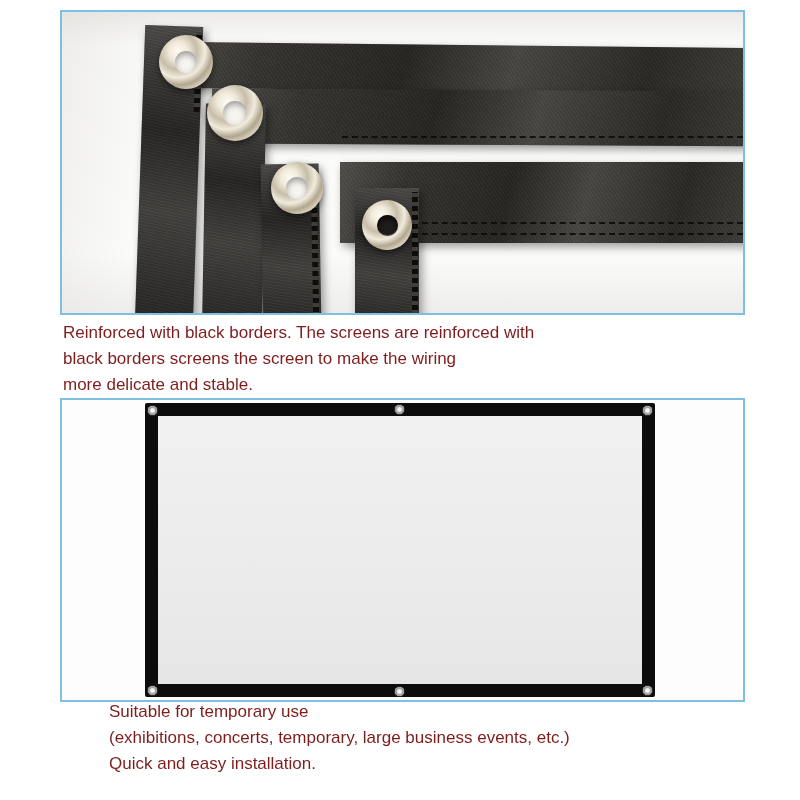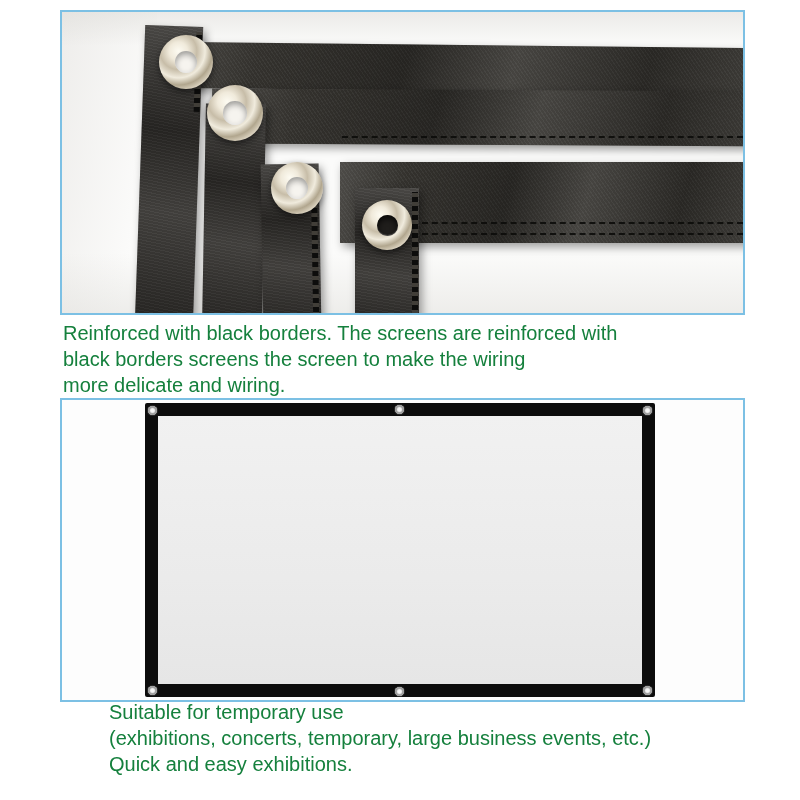--- a/index.html
+++ b/index.html
@@ -60,22 +60,22 @@
 
   
   #screen-frame { position:absolute; left:83px; top:3px; width:510px; height:294px;
     background:#0c0c0c; border-radius:2px; z-index:2; }
   #screen-surface { position:absolute; left:13px; top:13px; right:13px; bottom:13px;
     background:linear-gradient(180deg,#f1f1f1 0%, #ebebeb 60%, #e6e6e6 100%); }
   .eyelet { position:absolute; width:9px; height:9px; border-radius:50%;
     background:#f6f6f6; box-shadow:inset 0 0 1px 2px #9a9a9a, 0 0 0 1px rgba(255,255,255,.12); }
 
   
-  .caption { position:absolute; left:63px; color:#15803d;
-    font-size:20px; line-height:26px; letter-spacing:0; z-index:6; }
+  .caption { position:absolute; left:63px; color:#7f1d1d;
+    font-size:17px; line-height:26px; letter-spacing:0; z-index:6; }
   #caption-reinforced { top:320px; }
   #caption-suitable   { top:699px;margin-left:46px; }
 </style>
 </head>
 <body>
 
 <div id="canvas">
 
   <div class="panel" id="photo-panel">
     <div class="fold fold-left"></div>
@@ -107,34 +107,34 @@
         <div class="hole"></div>
       </div>
     <div class="grommet dark-hole" style="left:300px; top:188px; width:50px; height:50px;">
         <div class="hole"></div>
       </div>
   </div>
 
   <div class="caption" id="caption-reinforced">
     <div>Reinforced with black borders. The screens are reinforced with</div>
     <div>black borders screens the screen to make the wiring</div>
-    <div>more delicate and wiring.</div>
+    <div>more delicate and stable.</div>
   </div>
 
   <div class="panel" id="screen-panel">
     <div id="screen-frame">
       <div id="screen-surface"></div>
       <div class="eyelet" style="left:3px;   top:3px;"></div>
       <div class="eyelet" style="left:250px; top:2px;"></div>
       <div class="eyelet" style="left:498px; top:3px;"></div>
       <div class="eyelet" style="left:3px;   top:283px;"></div>
       <div class="eyelet" style="left:250px; top:284px;"></div>
       <div class="eyelet" style="left:498px; top:283px;"></div>
     </div>
   </div>
 
   <div class="caption" id="caption-suitable">
     <div>Suitable for temporary use</div>
     <div>(exhibitions, concerts, temporary, large business events, etc.)</div>
-    <div>Quick and easy exhibitions.</div>
+    <div>Quick and easy installation.</div>
   </div>
 
 </div>
 
 </body></html>

